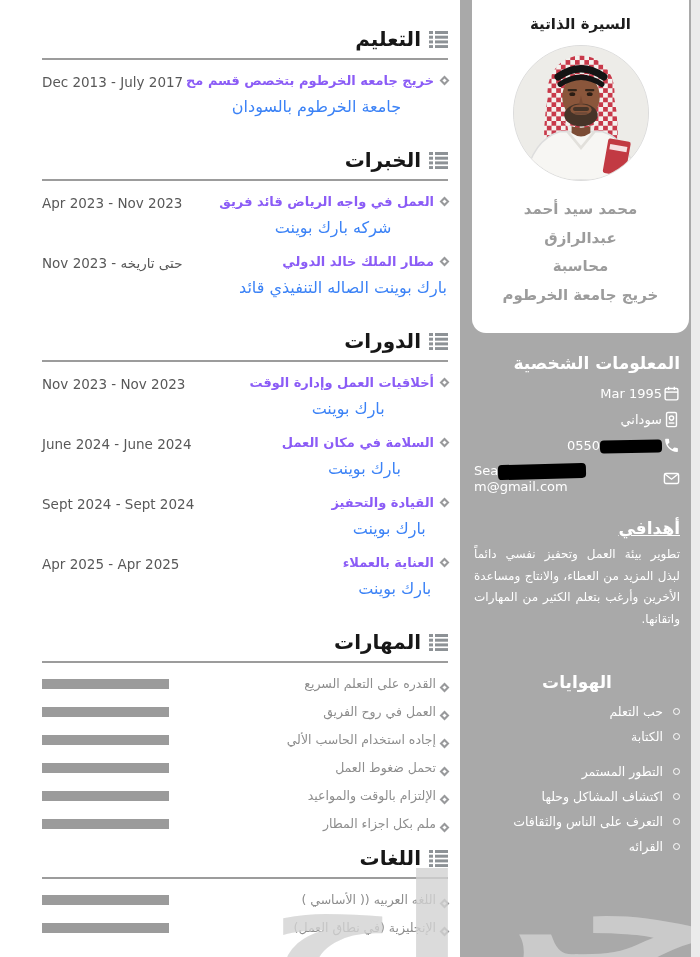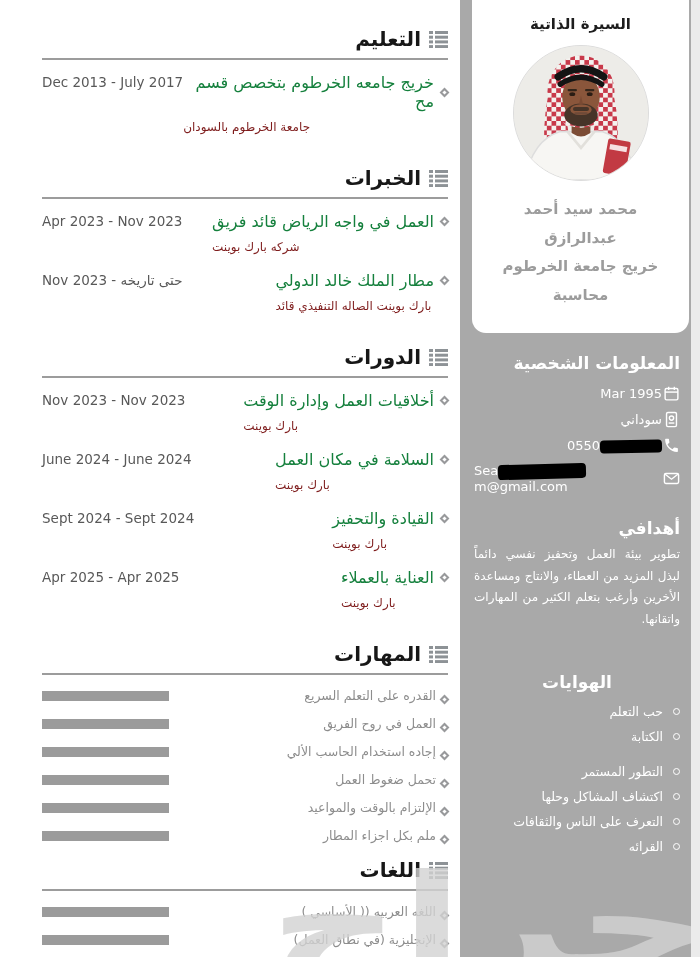--- a/index.html
+++ b/index.html
@@ -14,23 +14,23 @@
   
   .main { width:460px; padding:12px 12px 0 42px; direction:rtl; }
   .sec-head { display:flex; align-items:center; gap:8px; margin-top:15px; }
   .sec-title { font-size:20px; font-weight:bold; color:#171717; margin:0; }
   .list-icon { display:inline-flex; }
   .rule { border:none; border-top:2px solid #9c9c9c; margin:7px 0 13px; }
 
   .entry { display:flex; justify-content:space-between; align-items:flex-start; }
   .entry-body { max-width:300px; }
   .entry-head { display:flex; align-items:center; gap:7px; justify-content:flex-start; }
-  .entry-title { font-size:16px; color:#15803d; }
+  .entry-title { font-size:13px; color:#8b5cf6;font-weight:bold; }
   .entry-date { font-size:13.5px; color:#585858; direction:ltr; white-space:nowrap; padding-top:1px; }
-  .entry-sub { font-size:12px; color:#7f1d1d; margin:9px 1px 17px 0; text-align:left; }
+  .entry-sub { font-size:16px; color:#3b82f6; margin:9px 1px 17px 0; text-align:center; }
 
   .dia { display:inline-block; width:7px; height:7px; background:#98999b; transform:rotate(45deg); position:relative; flex:0 0 auto; }
   .dia::after { content:""; position:absolute; inset:2px; background:#fff; }
 
   .meter-row { display:flex; justify-content:space-between; align-items:center; margin-bottom:13px; }
   .meter-label { display:flex; align-items:flex-end; gap:5px; font-size:12.5px; color:#8d8d8d; }
   .meter-bar { width:127px; height:10px; background:#9b9b9b; direction:ltr; overflow:hidden; flex:0 0 auto; }
   .meter-fill { height:100%; background:#b4b4b4; }
 
   
@@ -343,22 +343,22 @@
           <path d="M34.5 28.5 Q50 18 65.5 28.5" fill="none" stroke="#141414" stroke-width="4" stroke-linecap="round"></path>
           <g transform="rotate(10 76 84)">
             <rect x="68" y="70" width="17" height="26" rx="1.5" fill="#c23a43"></rect>
             <rect x="70" y="74" width="13" height="4" fill="#ffffff" opacity="0.85"></rect>
           </g>
         </svg>
       </div>
       <div class="name-block">
         <div>محمد سيد أحمد</div>
         <div>عبدالرازق</div>
+        <div>محاسبة</div>
         <div>خريج جامعة الخرطوم</div>
-        <div>محاسبة</div>
       </div>
     </div>
 
     <div class="side-sec">
       <div class="side-title">المعلومات الشخصية</div>
       <div class="info-row">
         <span class="info-icon">
           <svg viewBox="0 0 24 24" fill="none" stroke="#fff" stroke-width="2">
               <rect x="3" y="5" width="18" height="16" rx="2"></rect>
               <line x1="8" y1="2.5" x2="8" y2="7"></line>
@@ -391,21 +391,21 @@
           <svg viewBox="0 0 24 24" fill="none" stroke="#fff" stroke-width="2">
               <rect x="2" y="5" width="20" height="14" rx="2"></rect>
               <polyline points="3,6 12,13 21,6"></polyline>
             </svg>
         </span>
         <span class="info-value"><span>Sea</span><span class="redact email"></span><span>m@gmail.com</span></span>
       </div>
     </div>
 
     <div class="side-sec">
-      <div class="side-title" style="margin-top:24px; margin-bottom:6px;">أهدافي</div>
+      <div class="side-title" style="margin-top:24px; margin-bottom:6px;text-decoration:underline;">أهدافي</div>
       <p class="objective-text">تطوير بيئة العمل وتحفيز نفسي دائماً لبذل المزيد من العطاء، والانتاج ومساعدة الأخرين وأرغب بتعلم الكثير من المهارات واتقانها.</p>
     </div>
 
     <div class="side-sec">
       <div class="side-title" style="margin-top:42px;text-align:center;">الهوايات</div>
       <div class="hobby">
           <span class="hobby-bullet"></span>
           <span>حب التعلم</span>
         </div>
       <div class="hobby">

